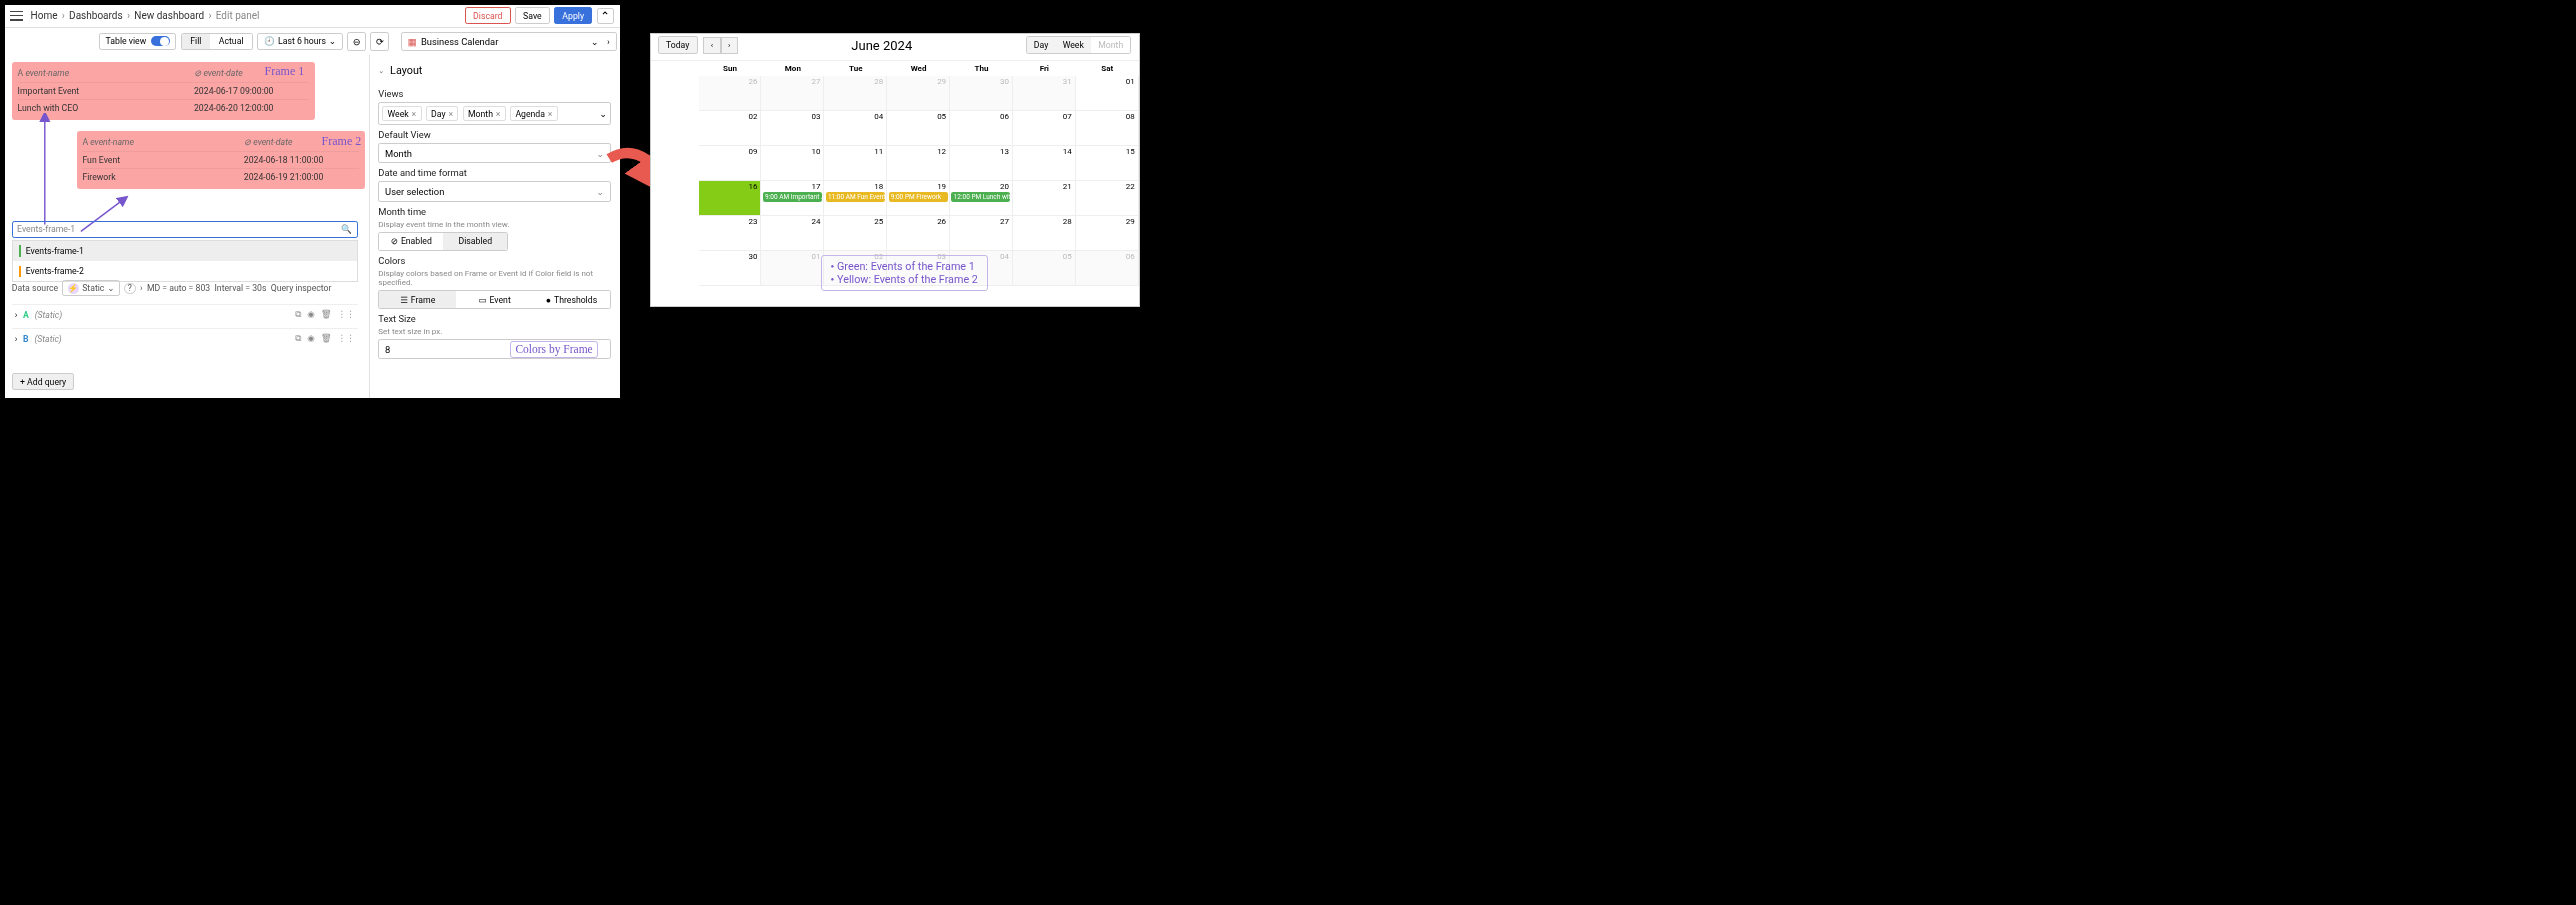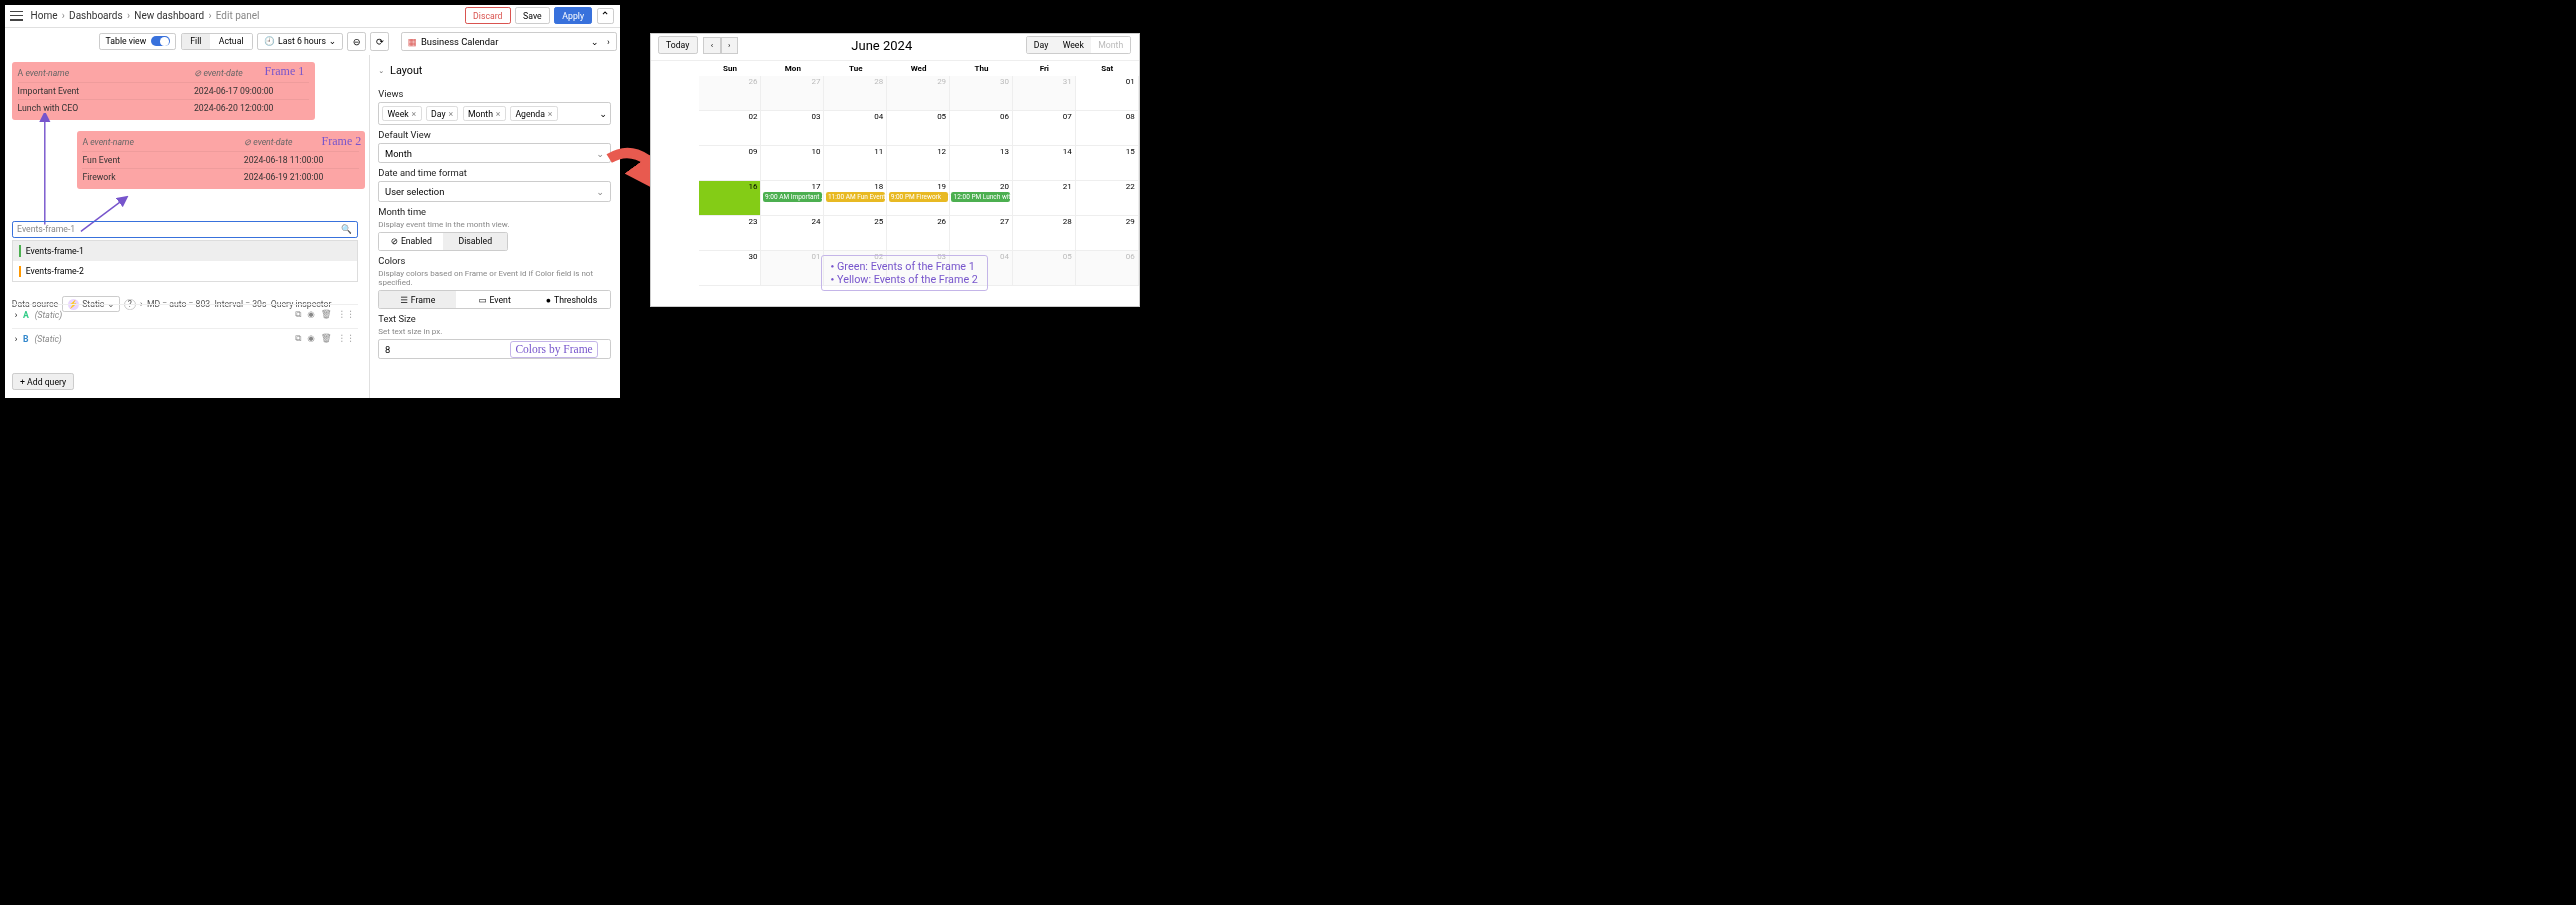--- a/index.html
+++ b/index.html
@@ -53,21 +53,21 @@
 .arrow-svg { position: absolute; pointer-events: none; }
 
 
 .search-row { position: absolute; left: 7.2px; top: 166px; width: 346px; border: 0.7px solid #3871dc; border-radius: 2.2px; display: flex; align-items: center; padding: 2.2px 4.3px; font-size: 8.7px; color: #888; }
 .dropdown { position: absolute; left: 7.2px; top: 185px; width: 346px; background: #fff; border: 0.7px solid #ddd; font-size: 8.7px; }
 .dropdown div { padding: 4.3px 5.8px; display: flex; align-items: center; }
 .dropdown div.hover { background: #eee; }
 .dropdown .swatch { width: 2.9px; height: 11.5px; margin-right: 4.3px; }
 
 
-.ds-row { position: absolute; left: 7.2px; top: 225px; width: 346px; display: flex; align-items: center; gap: 4.3px; font-size: 8.7px; color: #555; margin-top: 16px; }
+.ds-row { position: absolute; left: 7.2px; top: 225px; width: 346px; display: flex; align-items: center; gap: 4.3px; font-size: 8.7px; color: #555; }
 .ds-select { display: flex; align-items: center; border: 0.7px solid #ccc; border-radius: 2.2px; padding: 1.4px 4.3px; gap: 2.9px; }
 .bolt { width: 11.5px; height: 11.5px; background: #e9d6ff; border-radius: 50%; display: flex; align-items: center; justify-content: center; color: #7755cc; font-size: 8px; }
 
 
 .q-row { position: absolute; left: 7.2px; width: 346px; display: flex; align-items: center; gap: 5.8px; font-size: 8.7px; padding: 4.3px 2.9px; border-top: 0.7px solid #eee; }
 .q-row .letter { color: #3c8; font-weight: bold; }
 .q-row.b .letter { color: #38c; }
 .q-row .static { color: #888; font-style: italic; }
 .q-actions { margin-left: auto; display: flex; gap: 5.8px; color: #888; }
 

